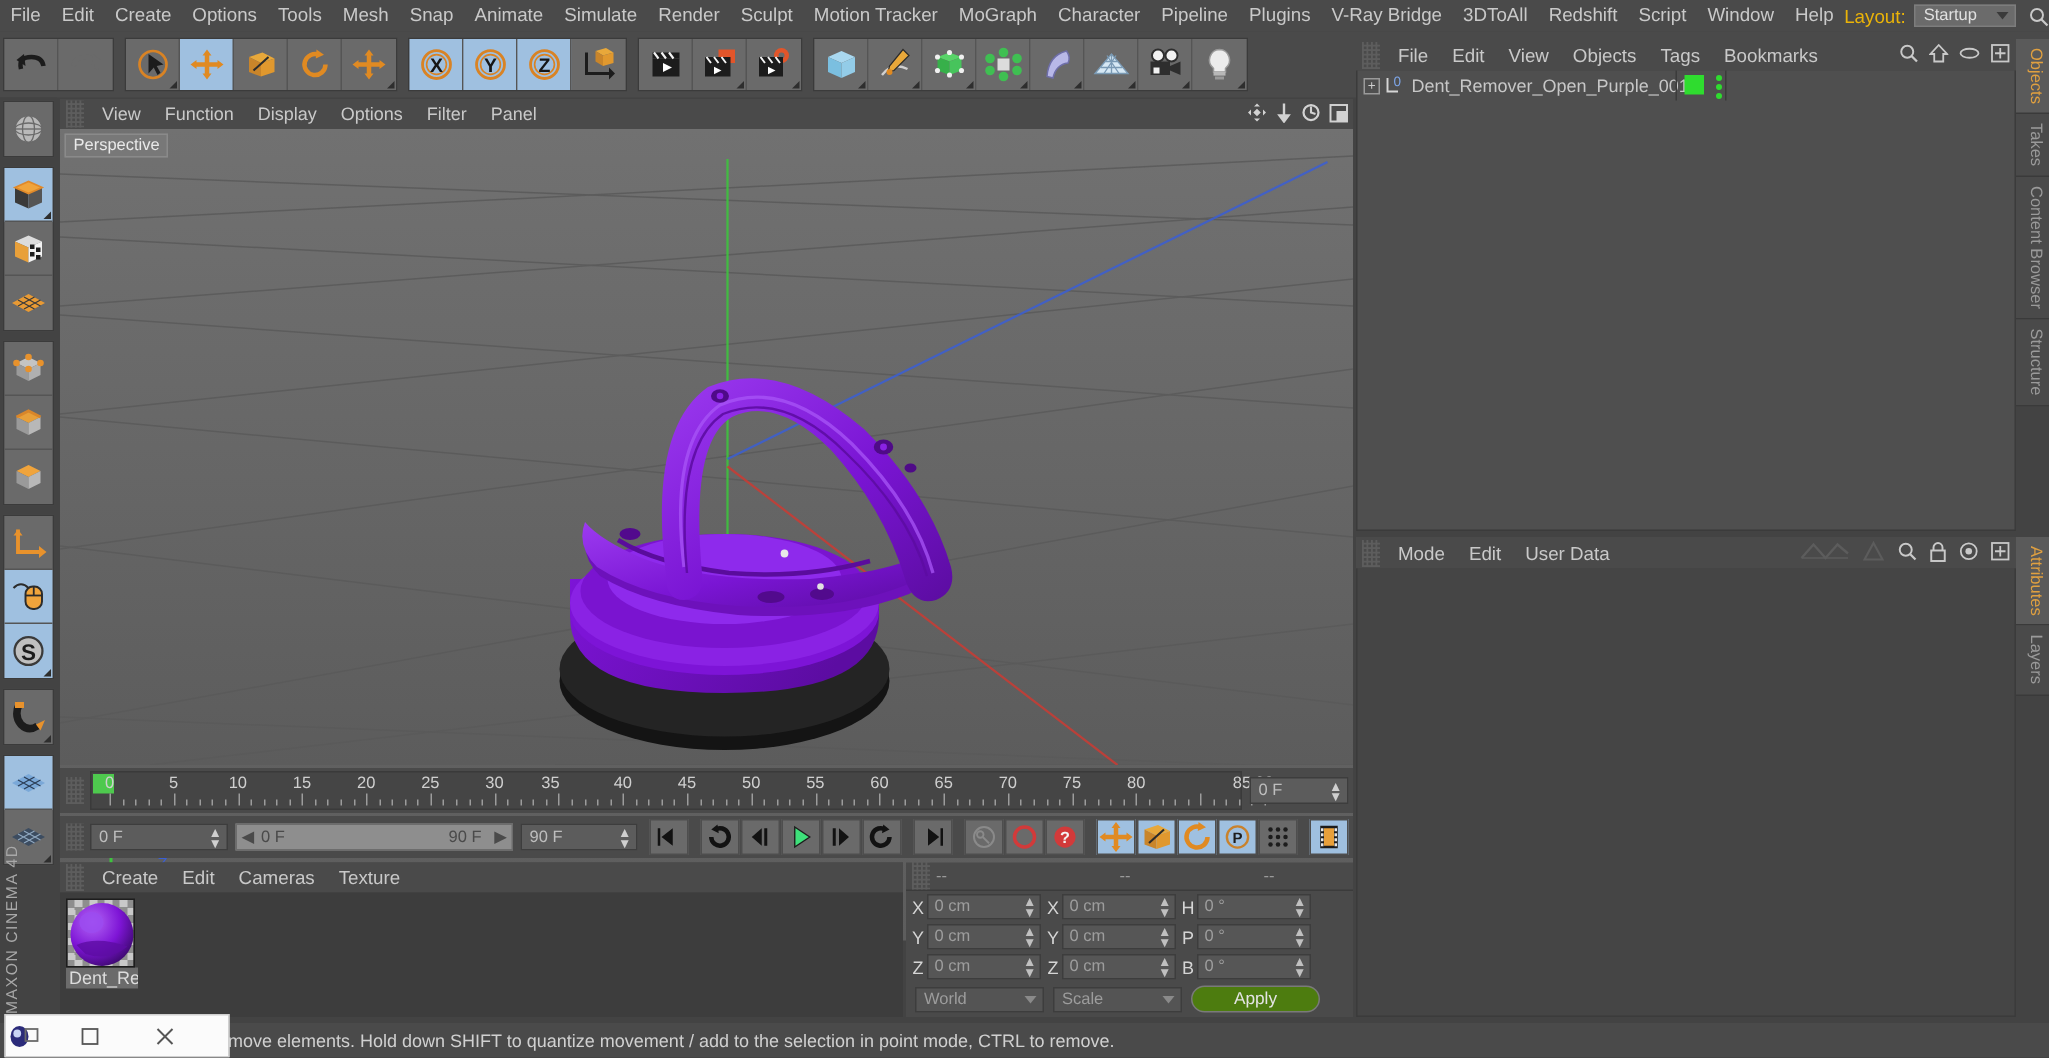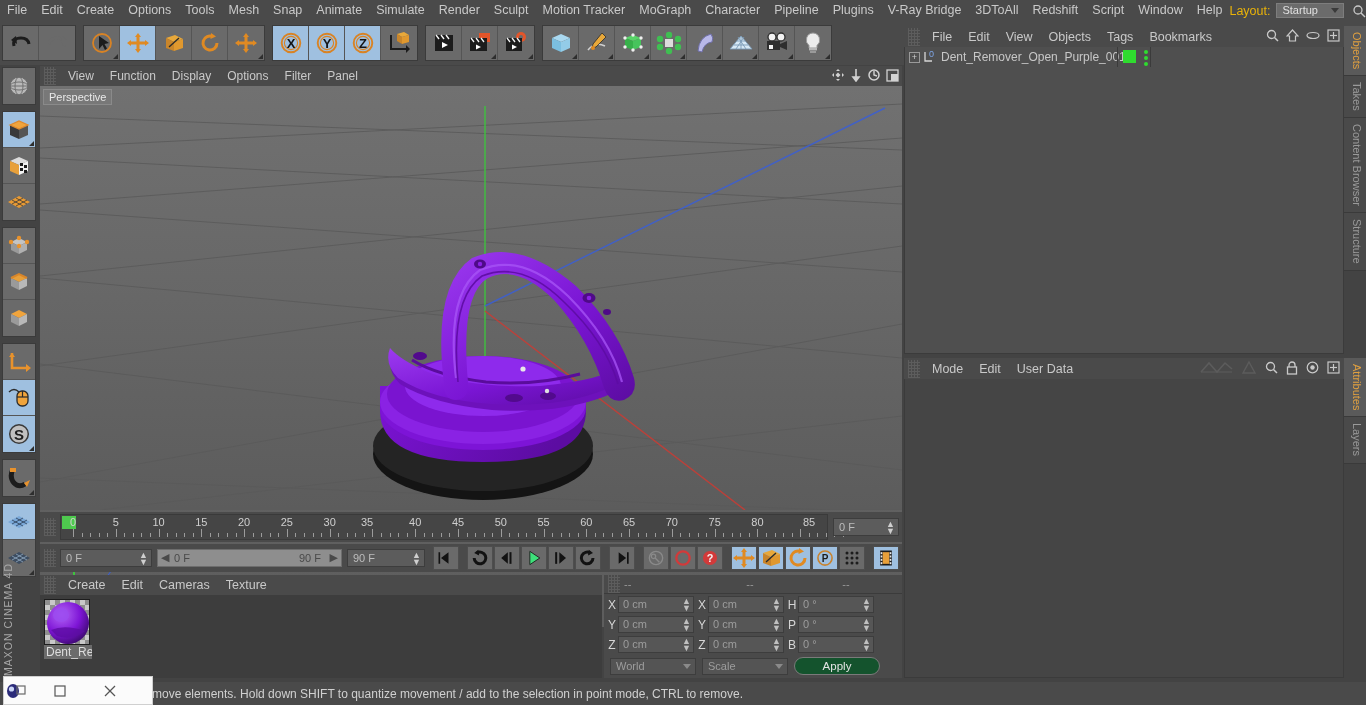--- a/index.html
+++ b/index.html
@@ -102,21 +102,21 @@
   .crow{ display:flex; align-items:center; height:19px; margin:1px 0 0 2px;}
   .clab{ width:12px; color:#d5d5d5; font-size:12px; text-align:center;}
   .cfield{ width:76px; height:17px; background:#565656; border:1px solid #3d3d3d; color:#9d9d9d;
      font-size:11px; padding-left:4px; line-height:15px; position:relative; margin-right:2px;}
   .cfield .spin{ position:absolute; right:2px; top:1px; font-size:9px; line-height:7px; color:#c0c0c0;}
   #coordbtns{ display:flex; align-items:center; margin-top:3px; padding-left:6px; gap:6px;}
   .cdd{ width:86px; height:17px; background:#545454; border:1px solid #3d3d3d; color:#9d9d9d;
      font-size:11px; padding-left:5px; line-height:15px; position:relative;}
   .cdd .car{ position:absolute; right:4px; top:5px; border-left:4px solid transparent;
      border-right:4px solid transparent; border-top:5px solid #8a8a8a;}
-  #applybtn{ width:86px; height:18px; border-radius:9px; background:#14532d; border:1px solid #7a7a7a;
+  #applybtn{ width:86px; height:18px; border-radius:9px; background:#4d7c0f; border:1px solid #7a7a7a;
      color:#e4e4e4; font-size:11.5px; text-align:center; line-height:16px;}
 
   
   #objwrap{ position:absolute; left:904px; top:26px; width:440px; height:328px; background:#434343;}
   #objhead{ height:21px; display:flex; align-items:center; background:#4a4a4a; position:relative;}
   #objicons{ position:absolute; right:4px; top:3px; display:flex; gap:7px; align-items:center;}
   #objbody{ position:absolute; left:0; top:21px; width:440px; height:307px; background:#4f4f4f;
      border:1px solid #3b3b3b; border-top:none;}
   .objrow{ display:flex; align-items:center; height:20px; padding-left:4px; position:relative;}
   .plusbox{ width:11px; height:11px; border:1px solid #9a9a9a; color:#cfcfcf; font-size:9px;
@@ -739,21 +739,21 @@
         <div class="tlabel" style="left: 306px;">35</div>
         <div class="tlabel" style="left: 354.222px;">40</div>
         <div class="tlabel" style="left: 397px;">45</div>
         <div class="tlabel" style="left: 439.778px;">50</div>
         <div class="tlabel" style="left: 482.556px;">55</div>
         <div class="tlabel" style="left: 525.333px;">60</div>
         <div class="tlabel" style="left: 568.111px;">65</div>
         <div class="tlabel" style="left: 610.889px;">70</div>
         <div class="tlabel" style="left: 653.667px; text-align: right;">75</div>
         <div class="tlabel" style="left: 696.444px;">80</div>
-        <div class="tlabel" style="left: 748px;">85</div>
+        <div class="tlabel" style="left: 767px;">85</div>
         <div class="tlabel" style="left: 782px;">90</div>
       </div>
     <div id="tlticks">
         <div class="tick" style="left: 12px; height: 8px;"></div>
         <div class="tick" style="left: 20.5556px; height: 4px;"></div>
         <div class="tick" style="left: 29.1111px; height: 4px;"></div>
         <div class="tick" style="left: 37.6667px; height: 4px;"></div>
         <div class="tick" style="left: 46.2222px; height: 4px;"></div>
         <div class="tick" style="left: 54.7778px; height: 8px;"></div>
         <div class="tick" style="left: 63.3333px; height: 4px;"></div>

